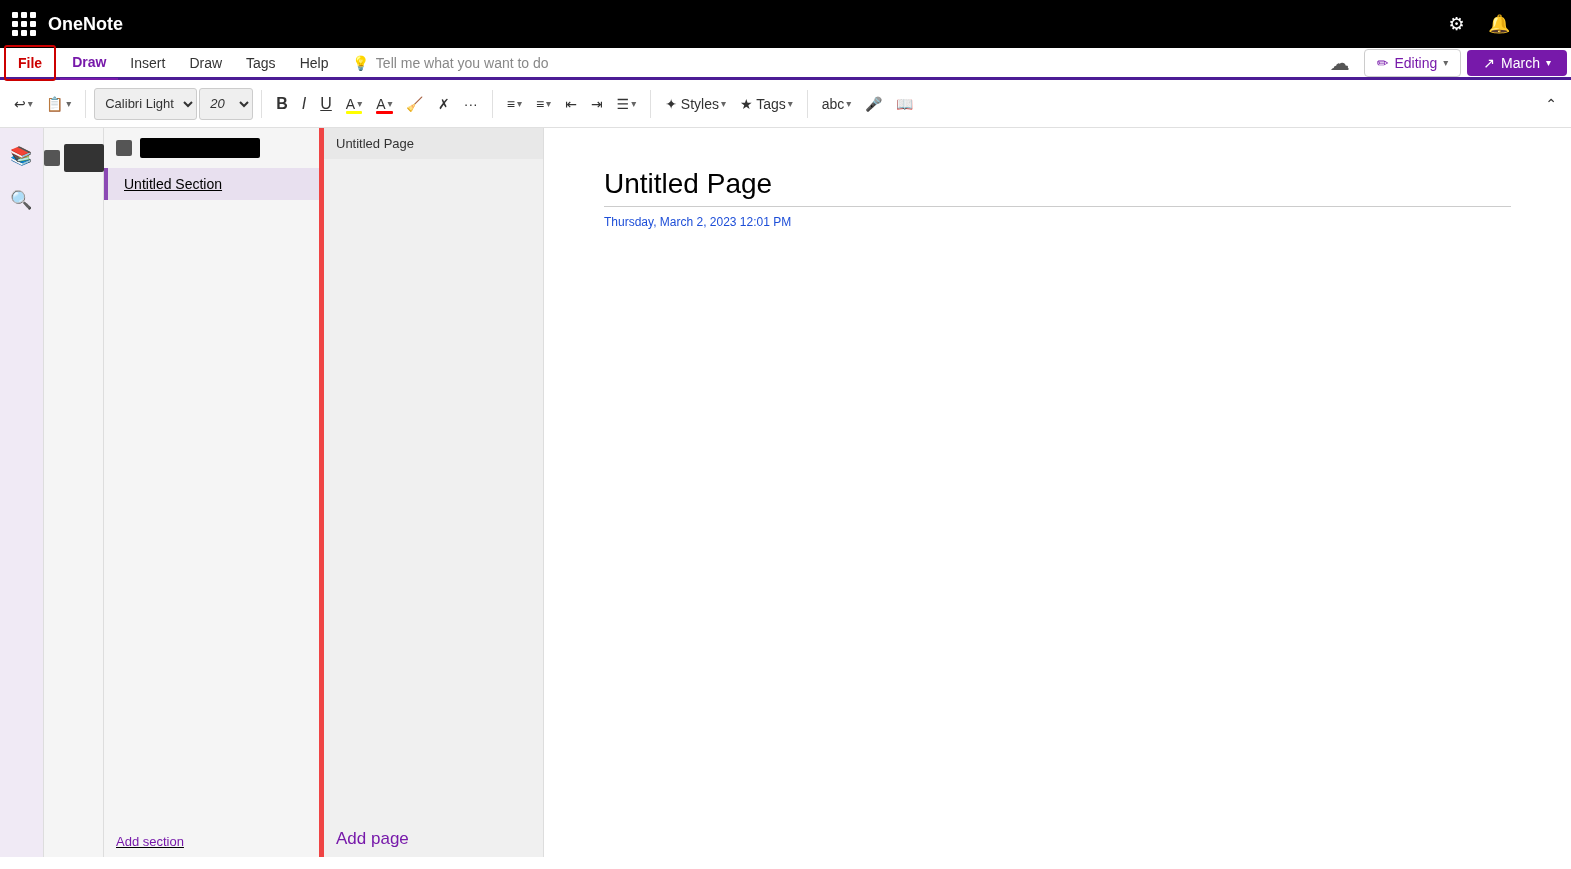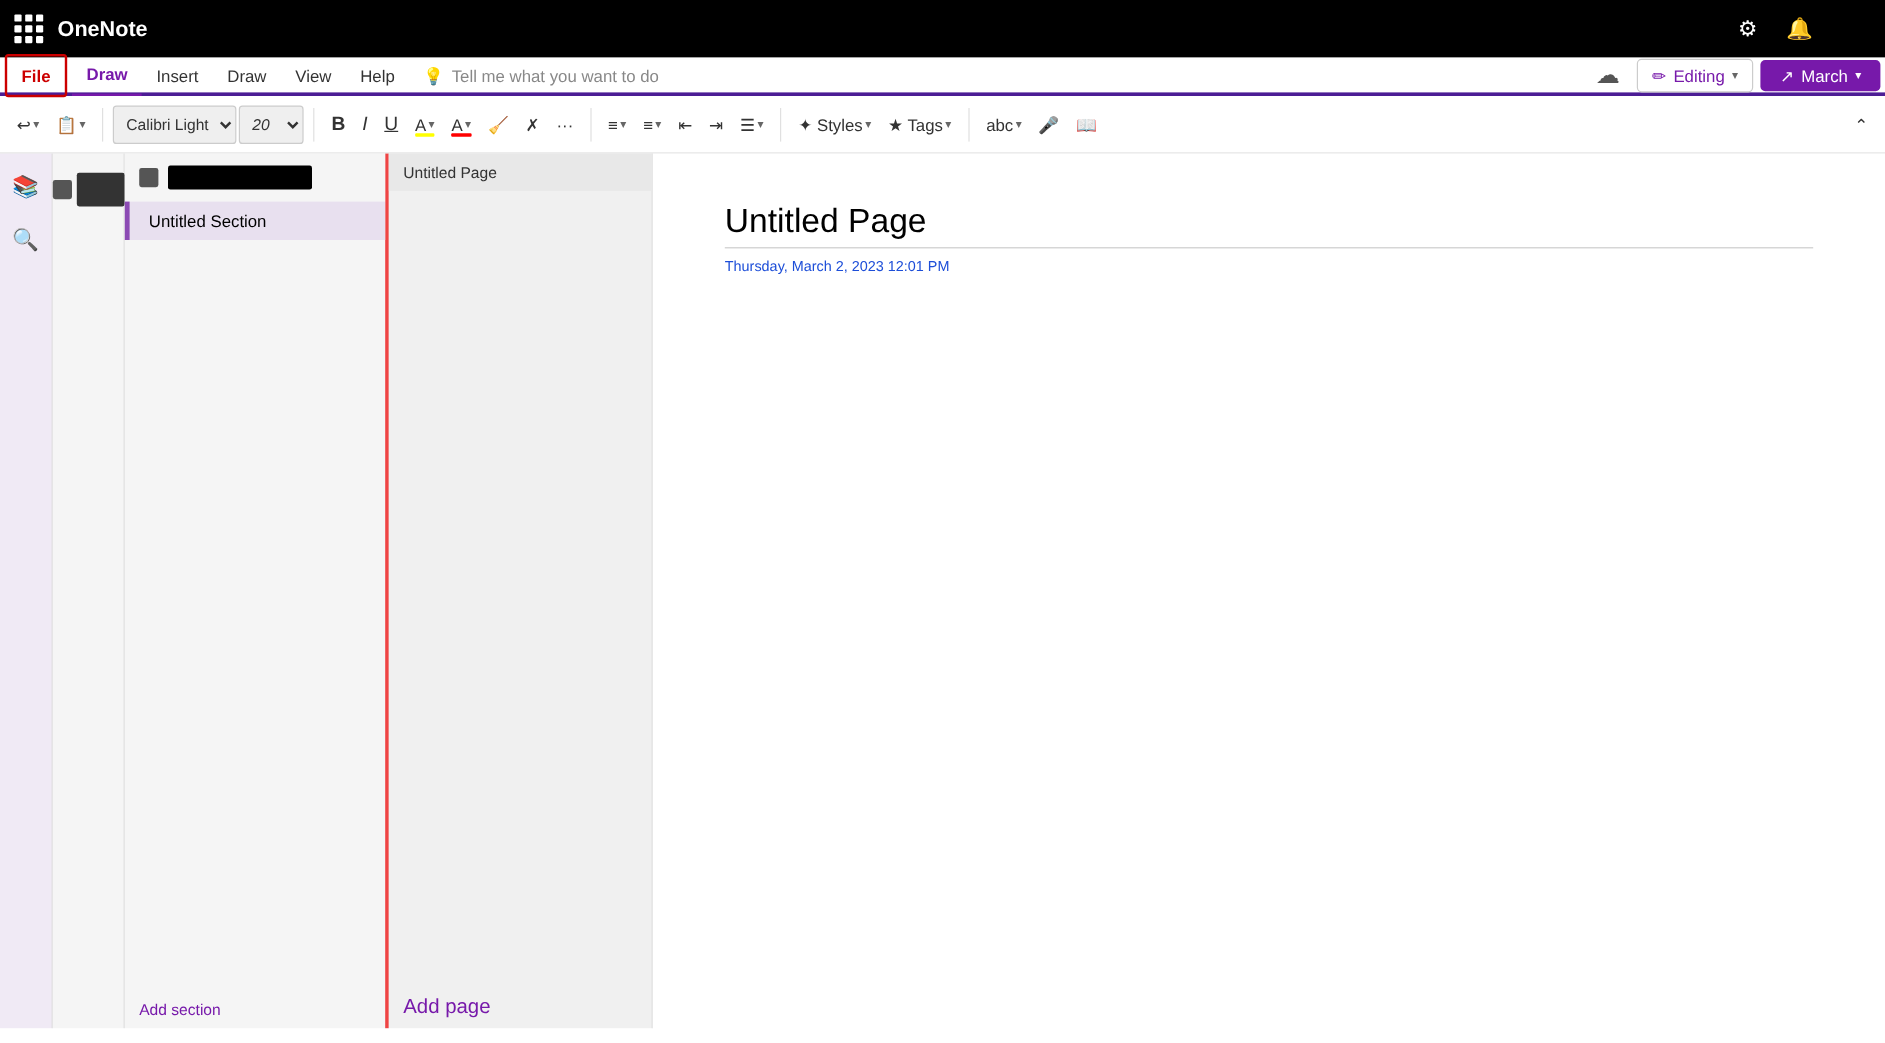--- a/index.html
+++ b/index.html
@@ -238,23 +238,24 @@
     .notebook-bar {
       width: 40px; height: 28px;
       background: #333;
       border-radius: 2px;
     }
 
     
     #section-panel {
       width: 220px;
       background: #f5f5f5;
-      border-right: 3px solid #ef4444;
+      border-right: 5px solid #ef4444;
       display: flex;
       flex-direction: column;
+      text-decoration: underline;
     }
     .section-header {
       display: flex;
       align-items: center;
       padding: 10px 12px;
       gap: 8px;
       background: #f5f5f5;
     }
     .section-name-bar {
       height: 20px;
@@ -354,21 +355,21 @@
     <button class="title-btn">🔔</button>
     <div class="avatar-box"></div>
   </div>
 </div>
 
 <div id="menu-bar">
   <div class="menu-item file-item">File</div>
   <div class="menu-item active">Draw</div>
   <div class="menu-item">Insert</div>
   <div class="menu-item">Draw</div>
-  <div class="menu-item">View</div>
+  <div class="menu-item">Tags</div>
   <div class="menu-item">Help</div>
   <div class="menu-search">
     <span>💡</span>
     <span style="color:#888;">Tell me what you want to do</span>
   </div>
   <div class="menu-right">
     <button class="cloud-btn">☁</button>
     <button class="editing-btn">
       <span style="color:#7719aa;">✏</span>
       <span>Editing</span>

